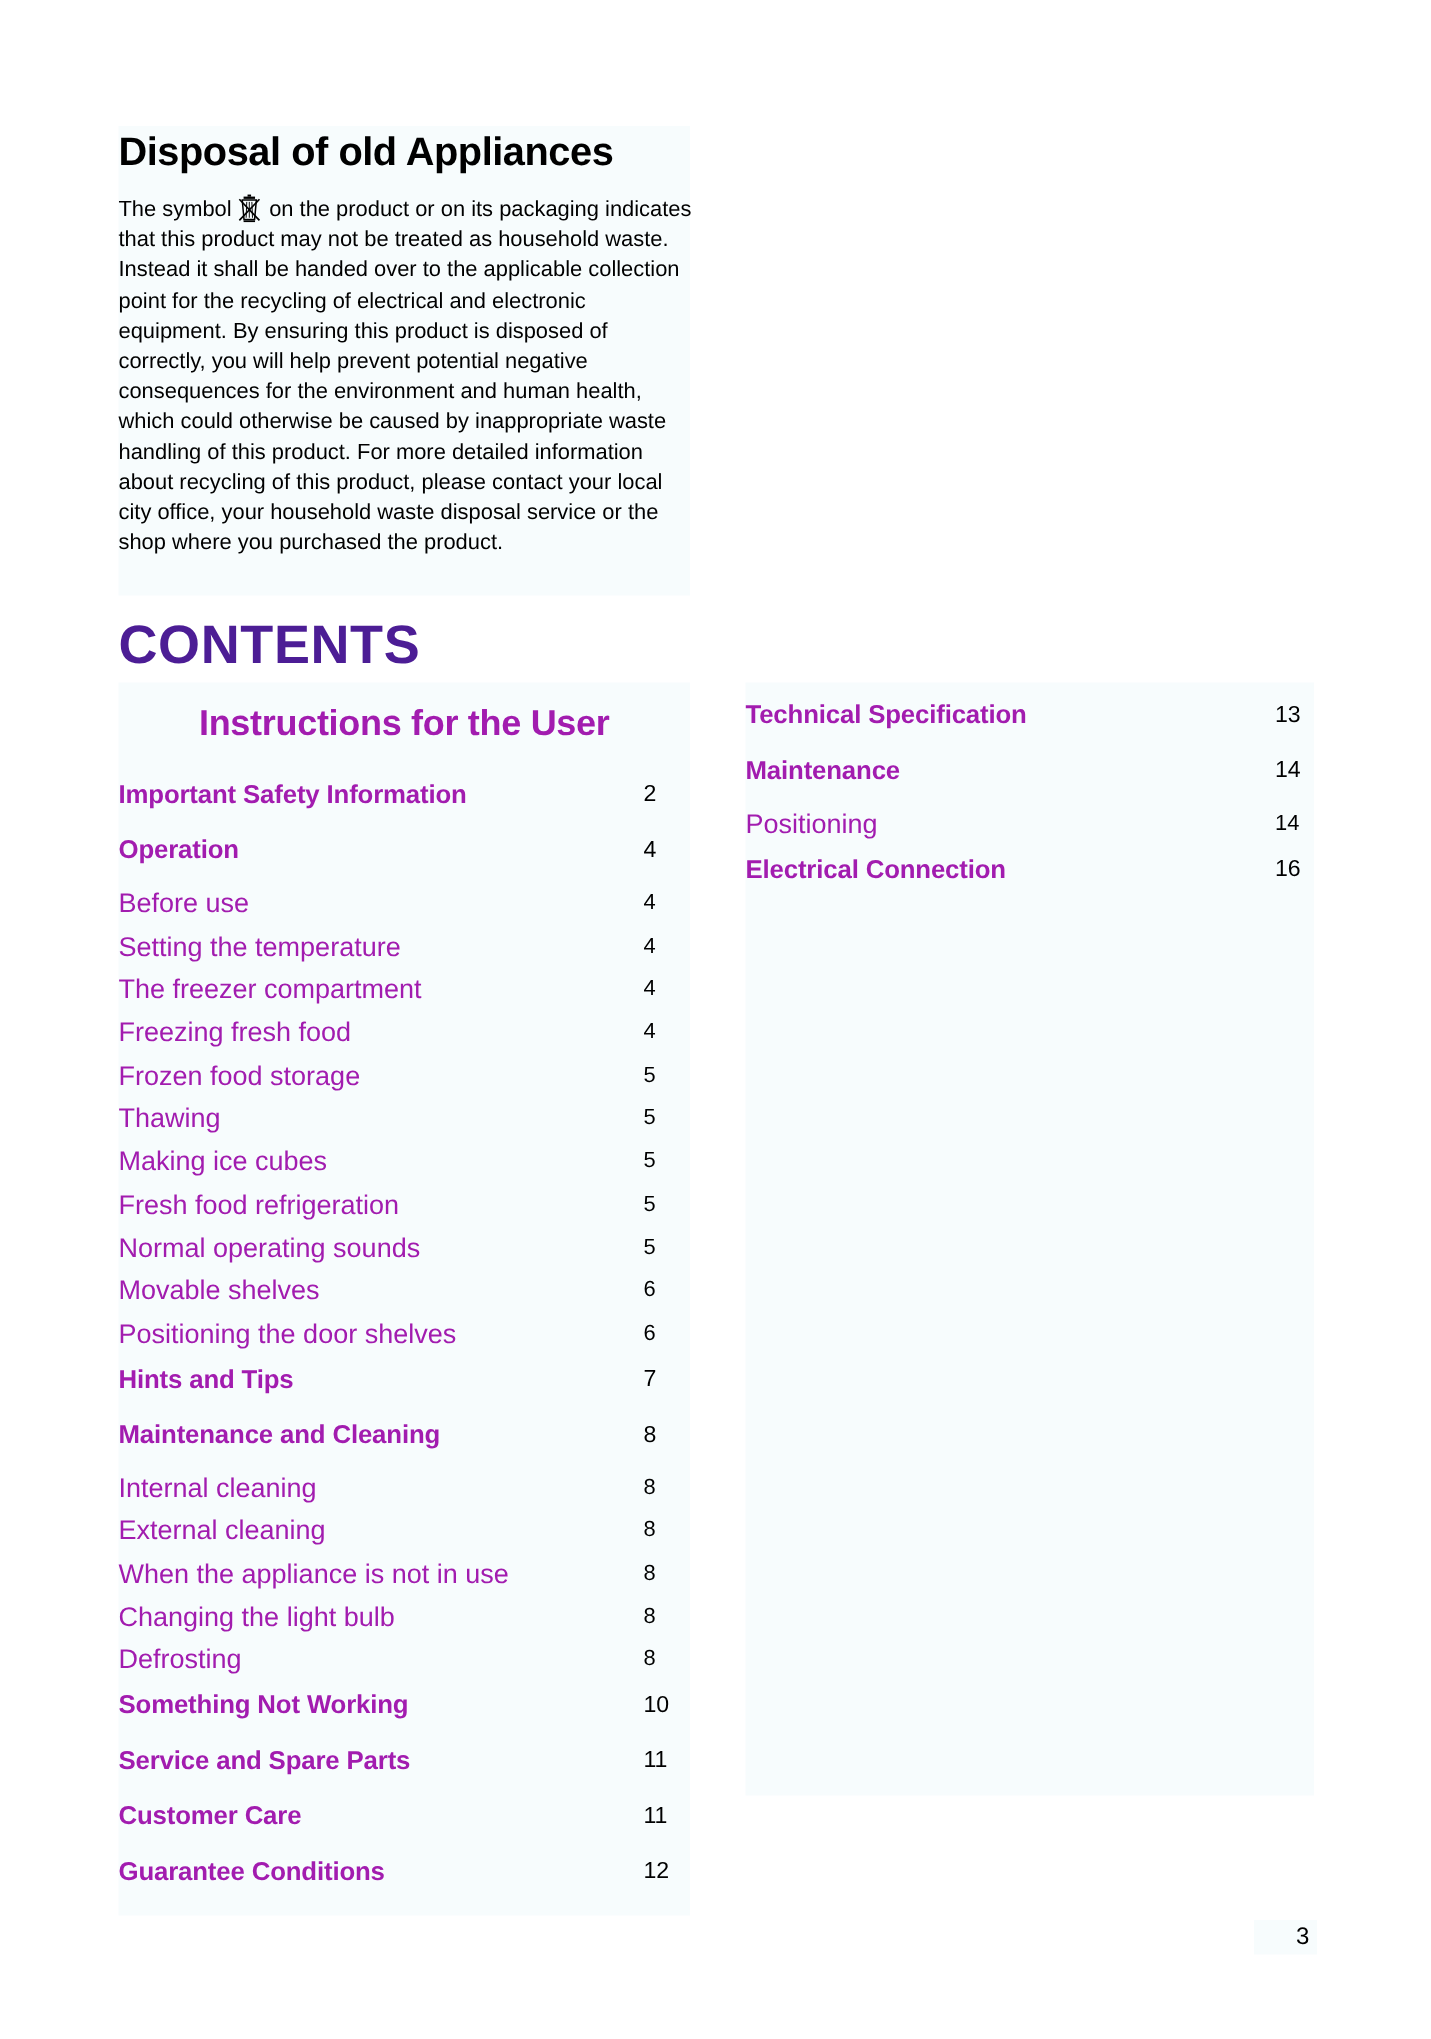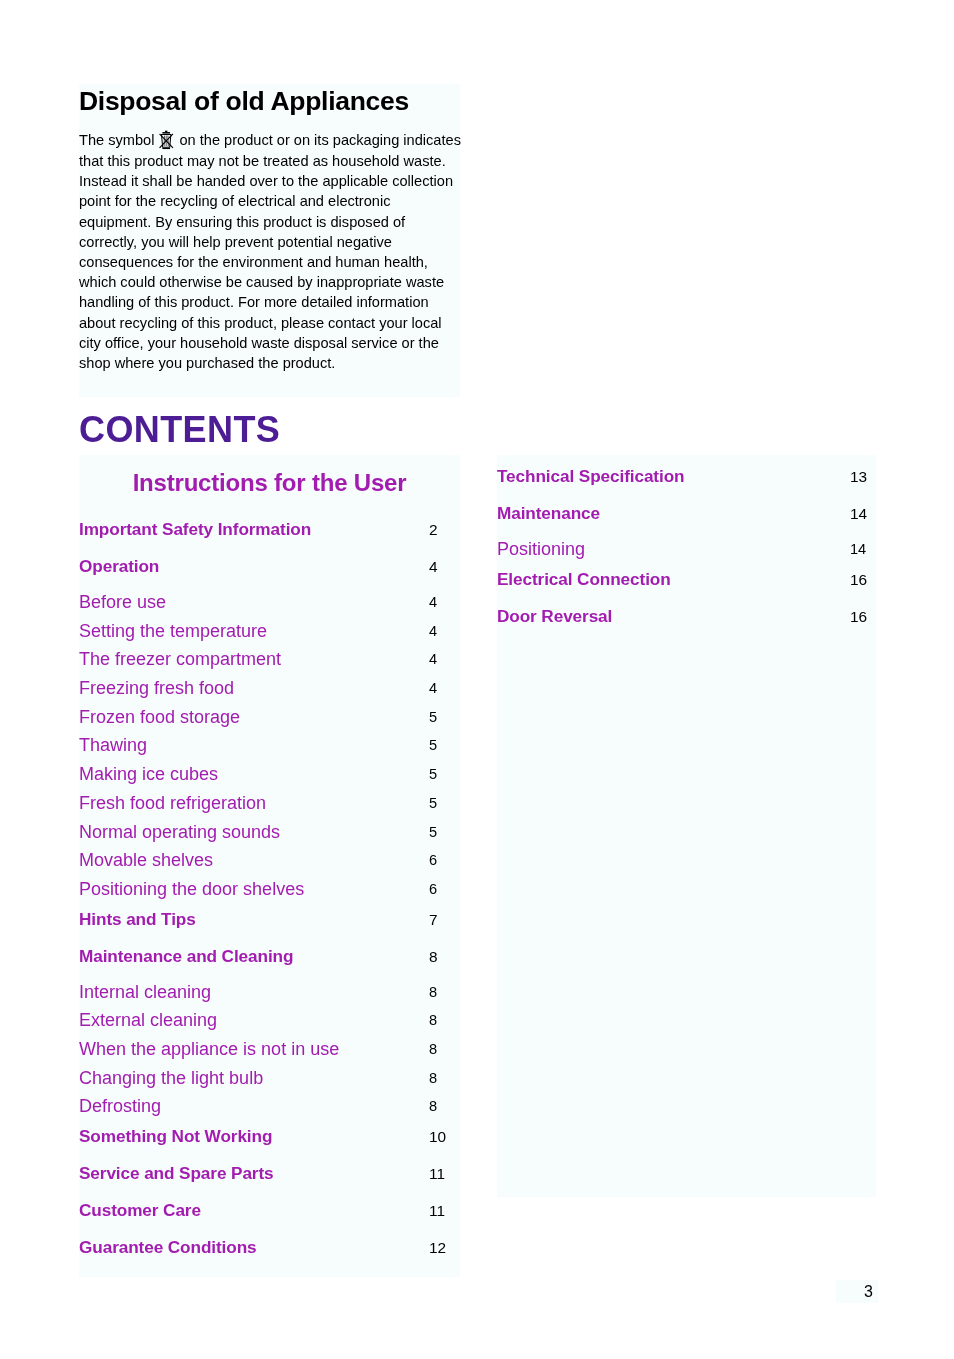--- a/index.html
+++ b/index.html
@@ -335,23 +335,19 @@
         <span class="pg">14</span>
       </div>
       <div class="toc-row minor">
         <span class="label">Positioning</span>
         <span class="pg">14</span>
       </div>
       <div class="toc-row major">
         <span class="label">Electrical Connection</span>
         <span class="pg">16</span>
       </div>
-      <div class="toc-row major">
-        <span class="label">Door Reversal</span>
-        <span class="pg">16</span>
-      </div>
 
     </div>
   </div>
 
   <div class="page-number">3</div>
 
 </div>
 
 </body></html>

